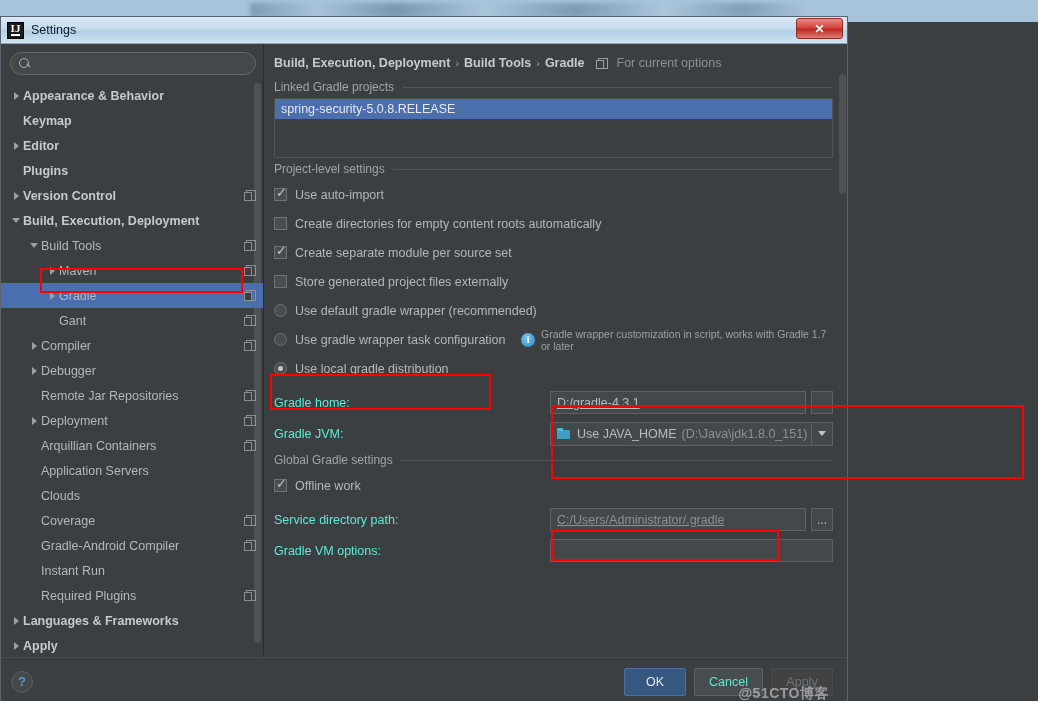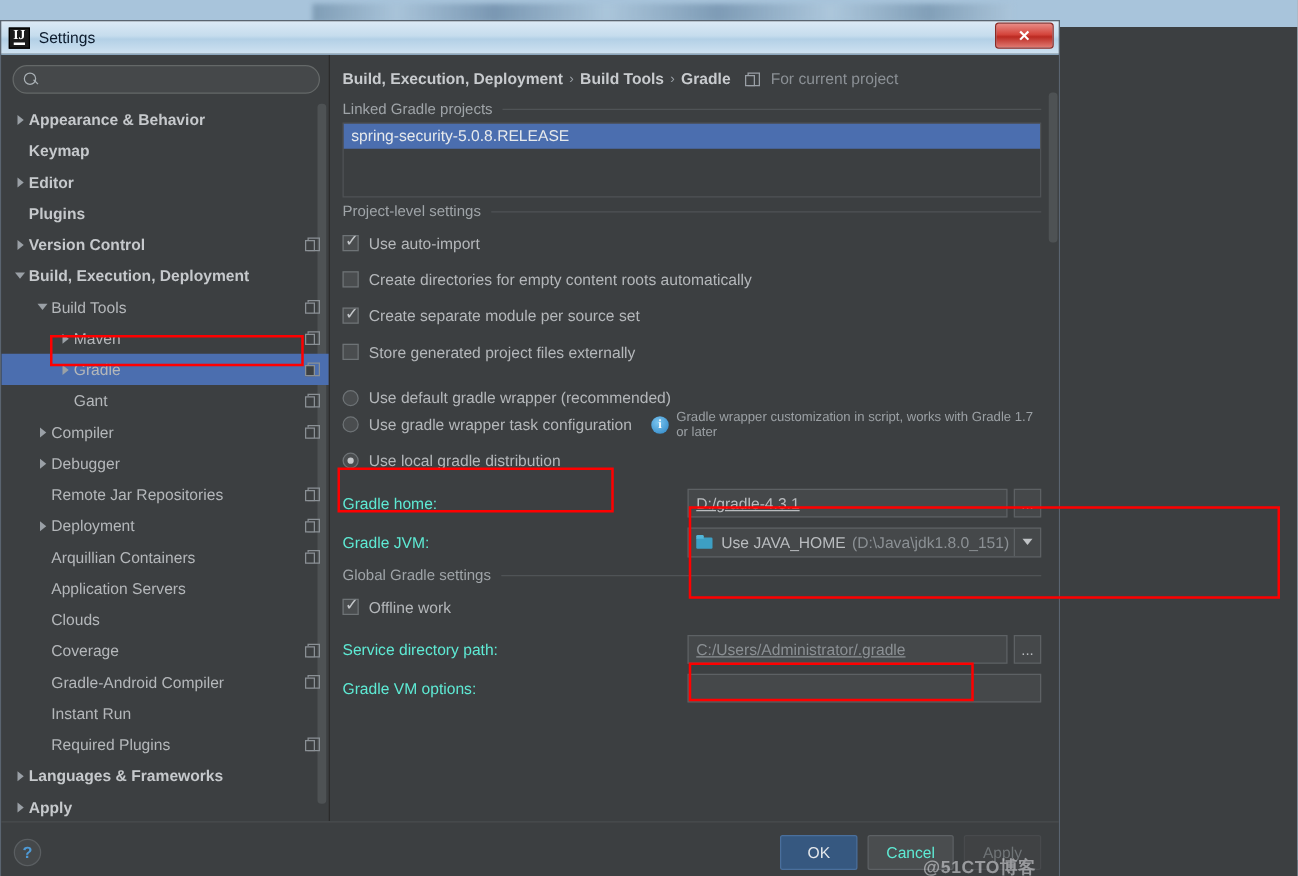--- a/index.html
+++ b/index.html
@@ -466,21 +466,21 @@
     <div class="right-panel">
       <div class="dlg-scroll-v"></div>
 
       <div class="breadcrumb">
         <span class="crumb">Build, Execution, Deployment</span>
         <span class="crumb-sep">›</span>
         <span class="crumb">Build Tools</span>
         <span class="crumb-sep">›</span>
         <span class="crumb">Gradle</span>
         <span class="crumb-icon"></span>
-        <span class="crumb-note">For current project</span>
+        <span class="crumb-note">For current options</span>
       </div>
 
       <div class="content">
 
         <div class="group">
           <div class="group-title">
             <span>Linked Gradle projects</span>
             <span class="line"></span>
           </div>
           <div class="listbox" id="linked-list">
@@ -506,21 +506,21 @@
                 <span class="cbox checked"></span>
                 <span class="lbl">Create separate module per source set</span>
               </div>
               <div class="opt-row">
                 <span class="cbox"></span>
                 <span class="lbl">Store generated project files externally</span>
               </div>
             </div>
           <div id="radio-list">
               <div style="display: flex; align-items: center;">
-                <div class="opt-row" style="width: 270px; align-items: flex-end;">
+                <div class="opt-row" style="width: 270px;">
                   <span class="radio"></span>
                   <span class="lbl">Use default gradle wrapper (recommended)</span>
                 </div>
               </div>
               <div style="display: flex; align-items: center;">
                 <div class="opt-row" style="width: 270px;">
                   <span class="radio"></span>
                   <span class="lbl">Use gradle wrapper task configuration</span>
                 </div>
                 <div class="info-note" style="margin-left: 0px;">

